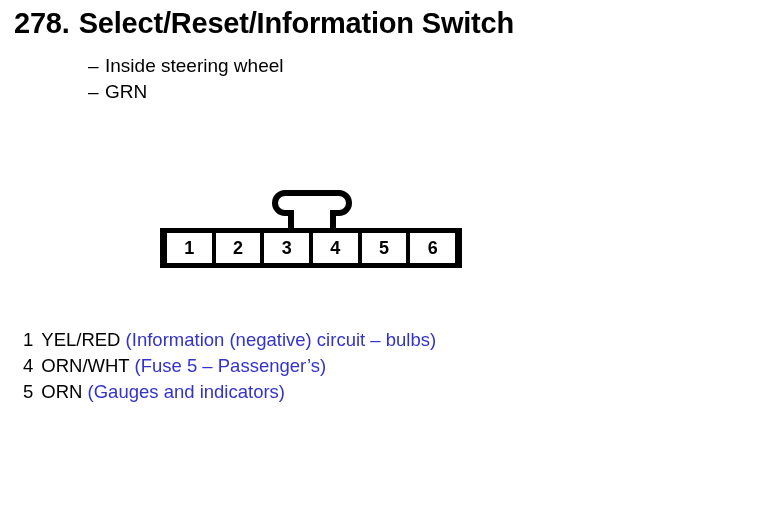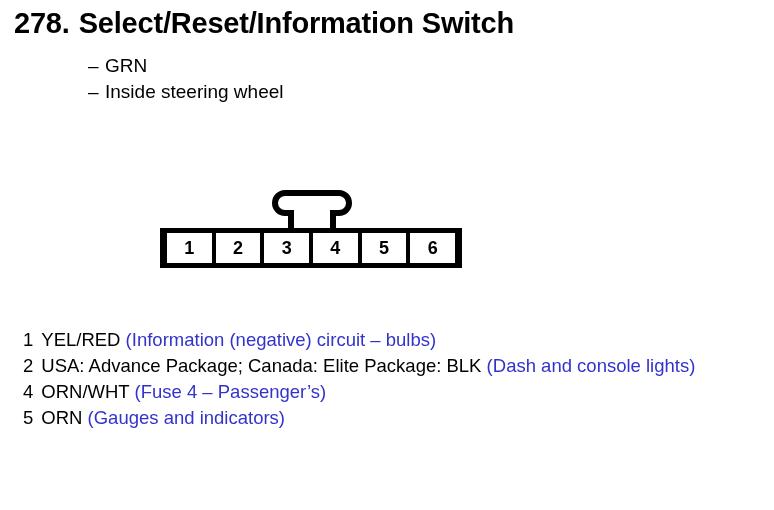--- a/index.html
+++ b/index.html
@@ -151,24 +151,24 @@
 </style>
 </head>
 <body>
 
 <div id="page-title">
   <span class="num">278.</span><span class="ttl">Select/Reset/Information Switch</span>
 </div>
 
 <div id="notes-list">
   <span class="note-row">
+    <span class="dash">–</span><span>Inside steering wheel</span>
+  </span>
+  <span class="note-row">
     <span class="dash">–</span><span>GRN</span>
-  </span>
-  <span class="note-row">
-    <span class="dash">–</span><span>Inside steering wheel</span>
   </span>
 </div>
 
 <div id="connector-diagram">
 
   <div id="connector-latch">
     <div class="latch-head"></div>
     <div class="latch-neck"></div>
     <div class="latch-cover"></div>
   </div>
@@ -184,29 +184,25 @@
 
 </div>
 
 <div id="pin-legend">
 
   <span class="pin-row">
     <span class="pin-no">1</span><span class="pin-wire">YEL/RED</span>
     <span class="pin-desc">(Information (negative) circuit – bulbs)</span>
   </span>
 
-  <span class="pin-row">
-    <span class="pin-no">2</span><span class="pin-wire">USA: Advance Package; Canada: Elite Package: BLK</span>
-    <span class="pin-desc">(Dash and console lights)</span>
-  </span>
 
 
   <span class="pin-row">
     <span class="pin-no">4</span><span class="pin-wire">ORN/WHT</span>
-    <span class="pin-desc">(Fuse 4 – Passenger’s)</span>
+    <span class="pin-desc">(Fuse 5 – Passenger’s)</span>
   </span>
 
   <span class="pin-row">
     <span class="pin-no">5</span><span class="pin-wire">ORN</span>
     <span class="pin-desc">(Gauges and indicators)</span>
   </span>
 
 
 </div>
 

